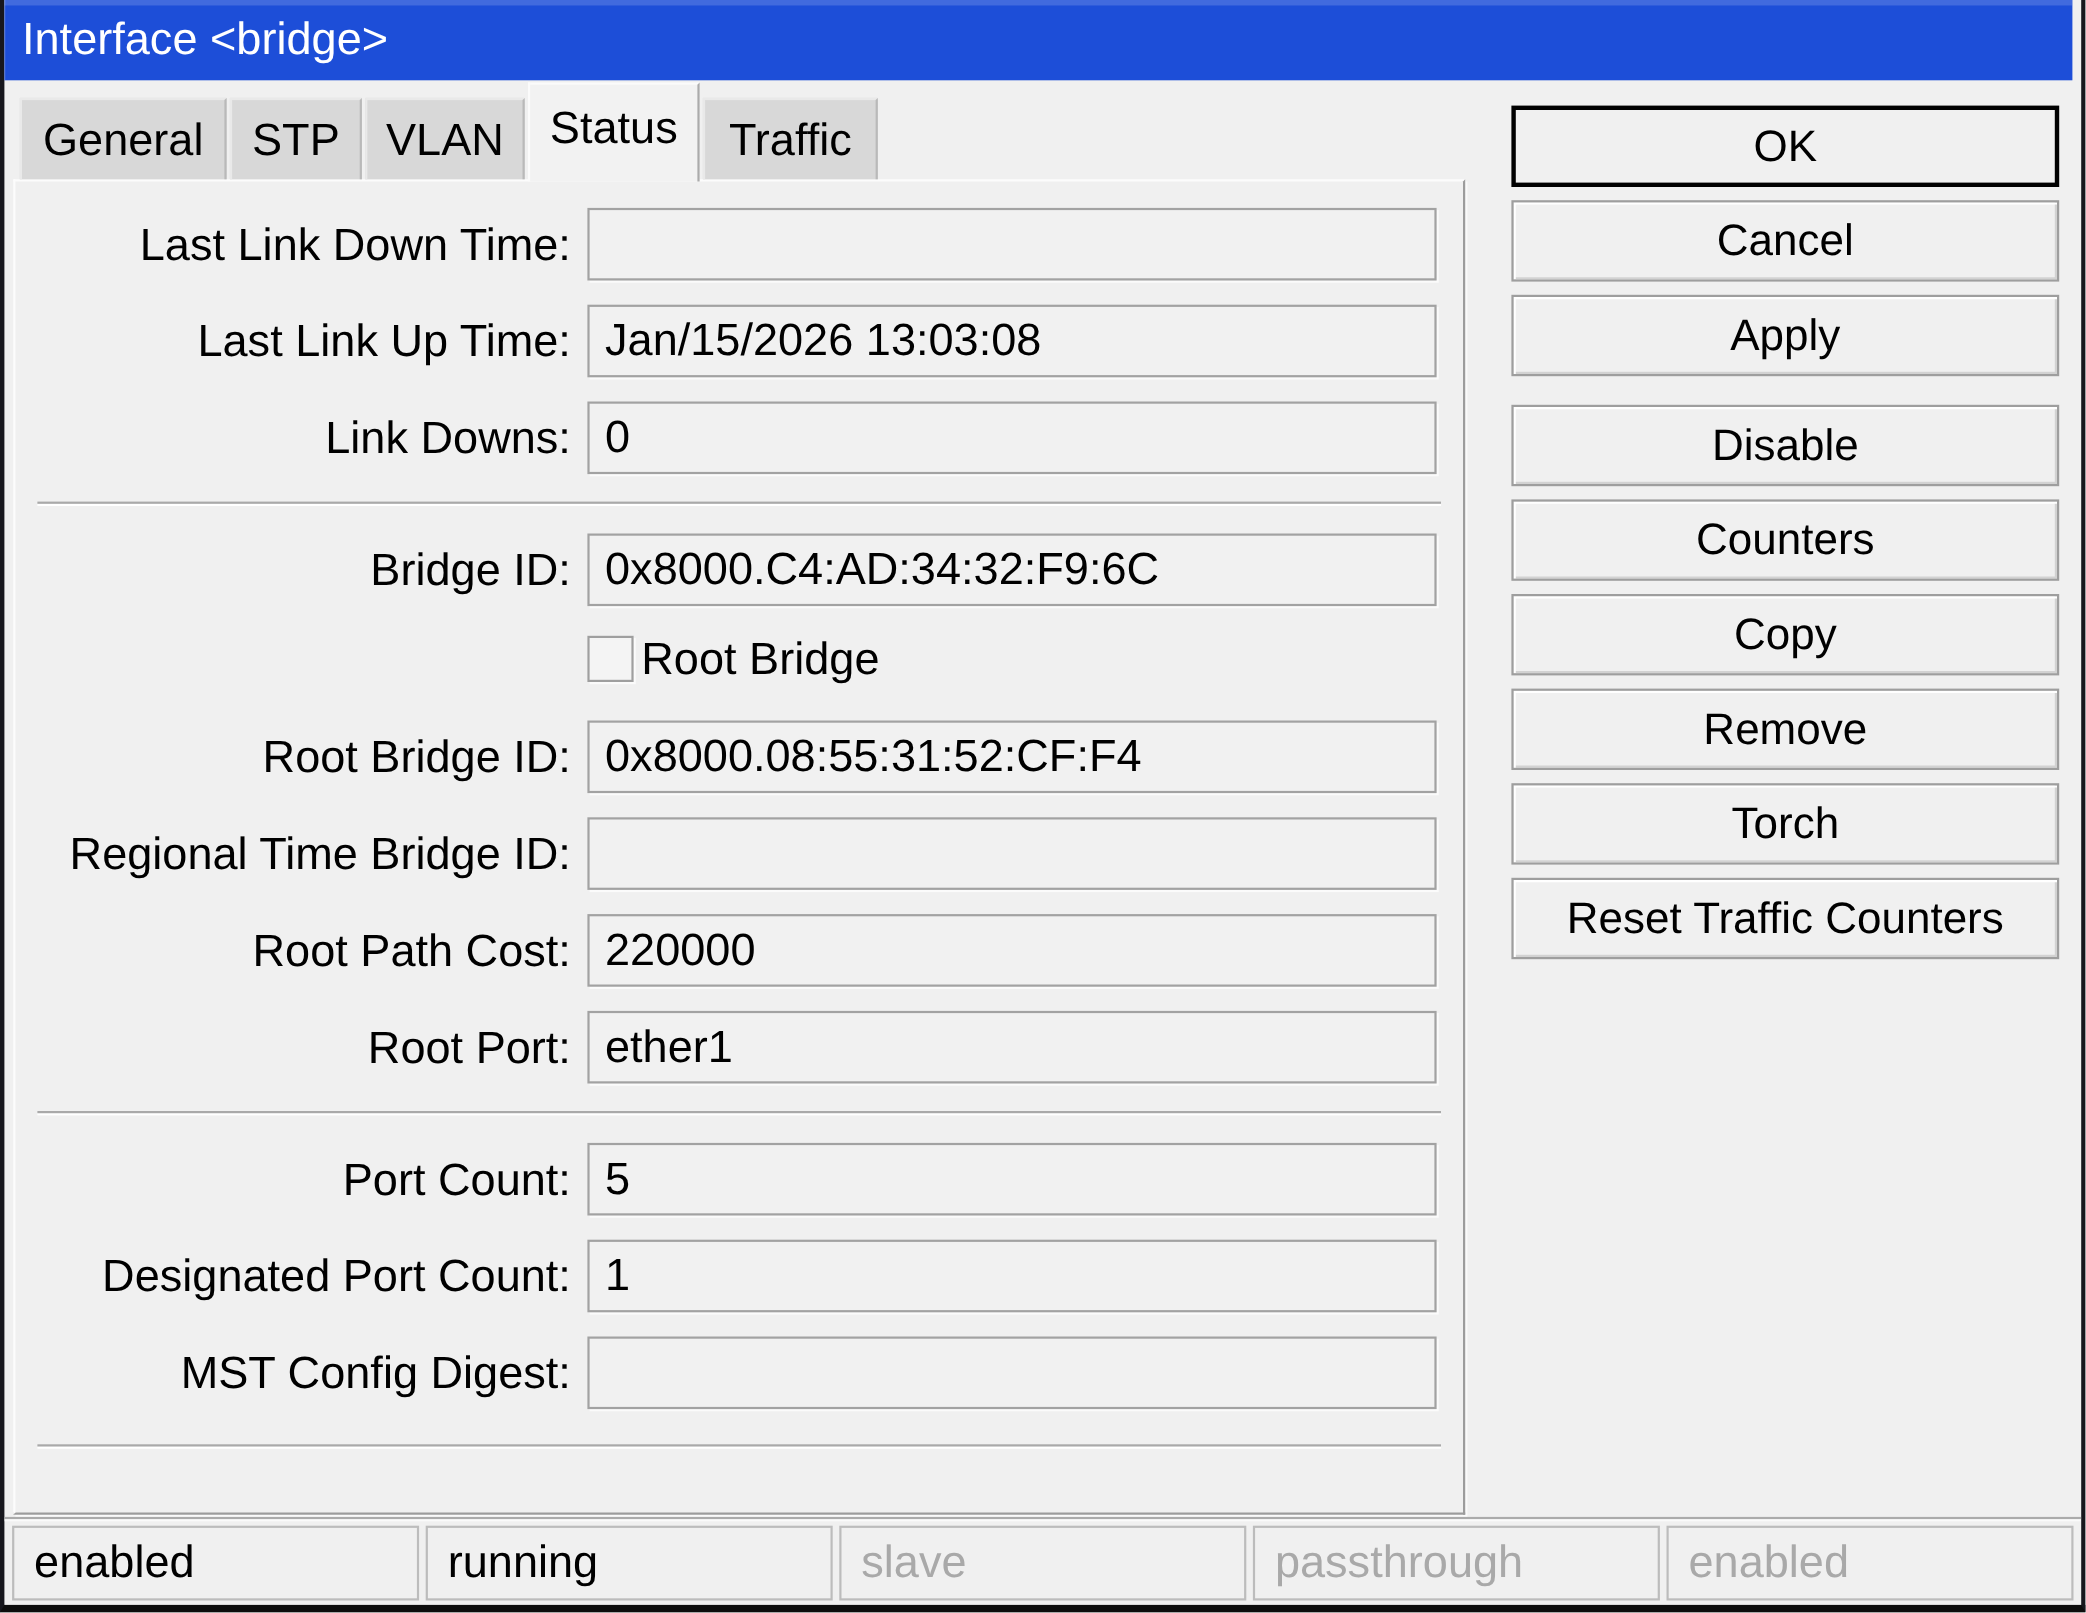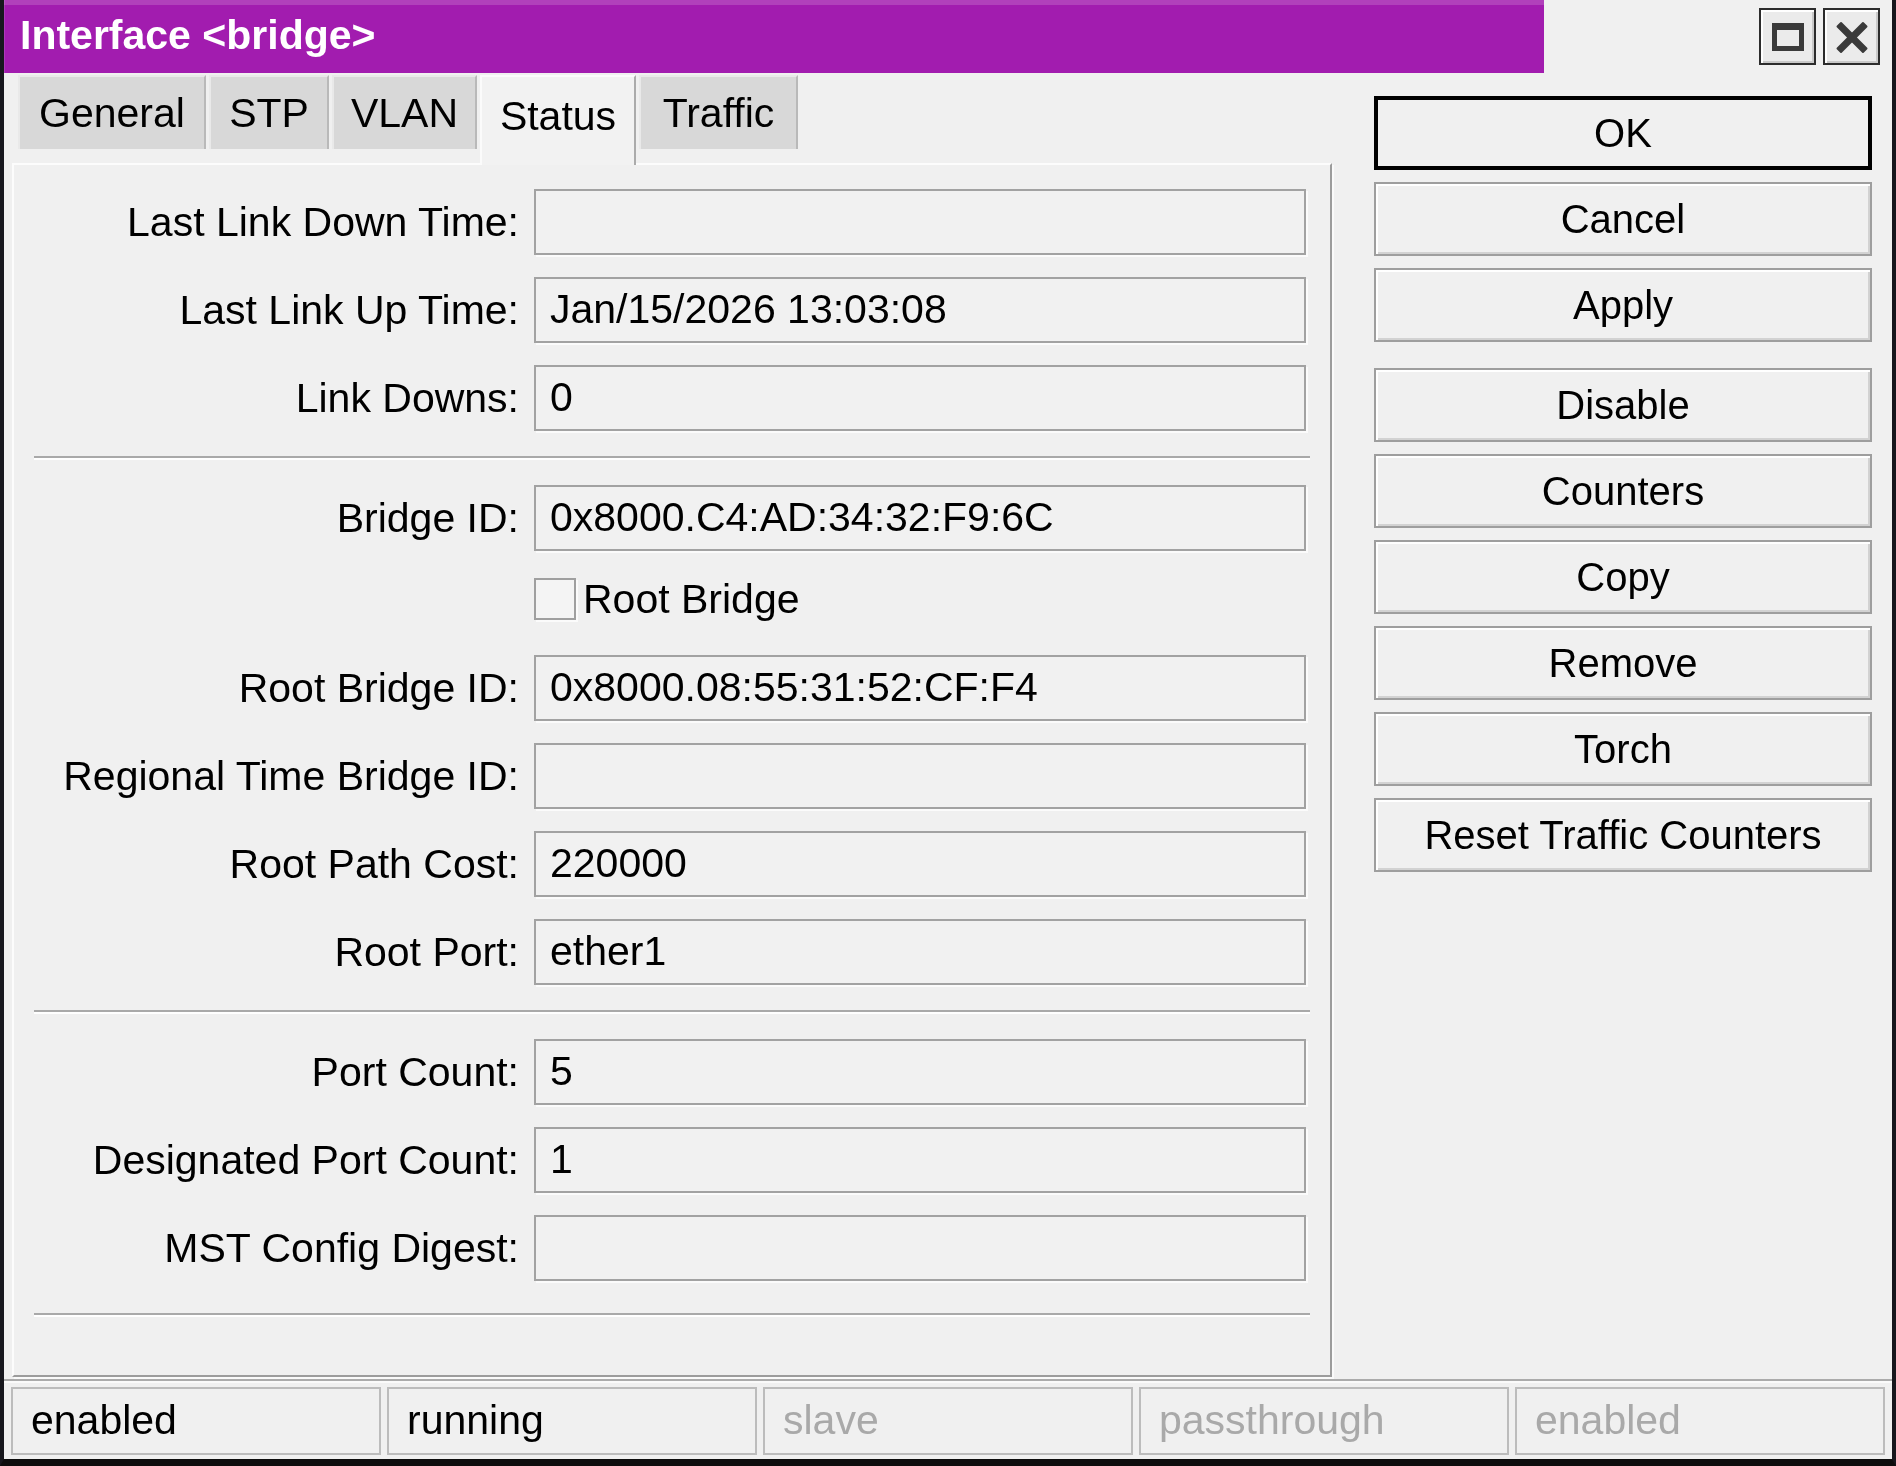--- a/index.html
+++ b/index.html
@@ -7,25 +7,24 @@
   body { font-family: "Liberation Sans", "DejaVu Sans", sans-serif; color: #000; }
 
   .window {
     position: relative; width: 1896px; height: 1466px; background: #f0f0f0;
     border-left: 4px solid #17171d; border-right: 4px solid #17171d; border-bottom: 7px solid #0d0d0d;
     overflow: hidden;
   }
 
   
   .titlebar {
-    position: absolute; left: -4px; top: 0; width: 1544px; height: 73px;
-    background: #a21caf;
+    position: absolute; left: -4px; top: 0; width: 1884px; height: 73px;
+    background: #1d4ed8;
     box-shadow: inset 0 5px 0 rgba(255,255,255,0.16), inset 5px 0 0 rgba(255,255,255,0.13);
     z-index: 5;
-    font-weight: bold;
   }
   .title-text {
     position: absolute; left: 20px; top: 0; line-height: 71px;
     font-size: 41px; color: #ffffff; white-space: nowrap;
   }
   .winbtn {
     position: absolute; top: 8px; width: 57px; height: 57px;
     background: #ebebeb; border: 2px solid #2c2c2c;
     box-shadow: inset 2px 2px 0 #ffffff, inset -2px -2px 0 #c9c9c9;
     display: flex; align-items: center; justify-content: center;
@@ -33,21 +32,21 @@
   }
   .winbtn.max { left: 1755px; }
   .winbtn.close { left: 1819px; }
   .max-glyph { width: 32px; height: 28px; border: 5px solid #3a3a3a; border-top-width: 7px; background: transparent; }
   .close-glyph { position: relative; width: 40px; height: 40px; }
   .close-glyph i { position: absolute; left: 1px; top: 17px; width: 38px; height: 7px; background: #3a3a3a; border-radius: 1px; }
   .close-glyph i:first-child { transform: rotate(45deg); }
   .close-glyph i:last-child  { transform: rotate(-45deg); }
 
   
-  .tabs { position: absolute; left: 14px; top: 75px; height: 90px; display: flex; z-index: 3; }
+  .tabs { position: absolute; left: 14px; top: 75px; height: 90px; display: flex; align-items: flex-end; z-index: 3; }
   .tab {
     height: 74px; line-height: 72px; text-align: center; font-size: 41px;
     background: #d8d8d8; margin-right: 3px; margin-bottom: 2px;
     border-top: 2px solid #e9e9e9; border-left: 2px solid #e9e9e9; border-right: 2px solid #b9b9b9;
     white-space: nowrap;
   }
   .tab-general { width: 188px; }
   .tab-stp     { width: 120px; }
   .tab-vlan    { width: 145px; }
   .tab-status  { width: 156px; }

